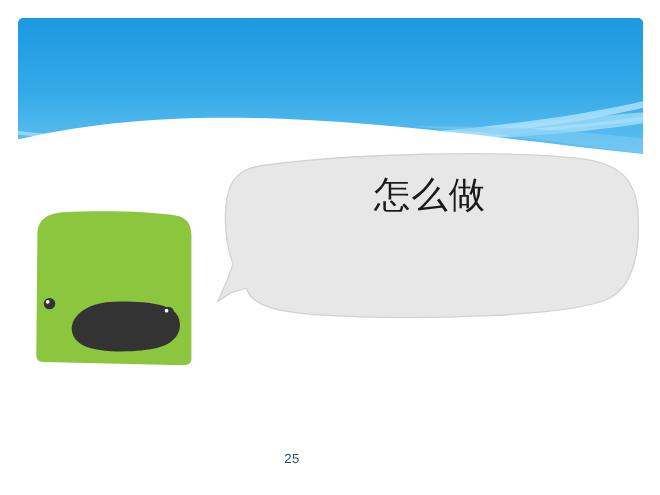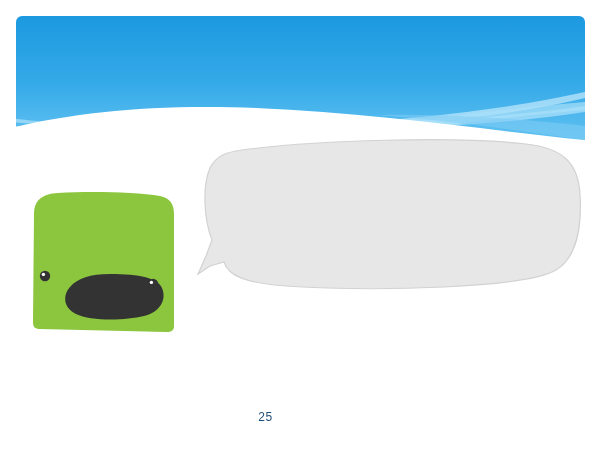--- a/index.html
+++ b/index.html
@@ -141,20 +141,21 @@
                L14,130
                L2,138
                L10,120
                L16,104
                C8,84 6,50 14,32
                C20,20 30,16 46,14 Z" fill="#E7E7E7" stroke="#D2D2D2" stroke-width="1.2"></path>
     </svg>
   </div>
 
   <div id="bubble-text">
+    <span class="bubble-line-cn">怎么做</span>
   </div>
 
   <div id="green-character">
     <svg width="150" height="146" viewBox="0 0 150 146" xmlns="http://www.w3.org/2000/svg">
       <path d="M6,26
                C6,12 14,6 30,5
                C62,3 108,4 132,8
                C142,10 146,16 146,26
                L146,138
                C146,142 144,144 138,144

